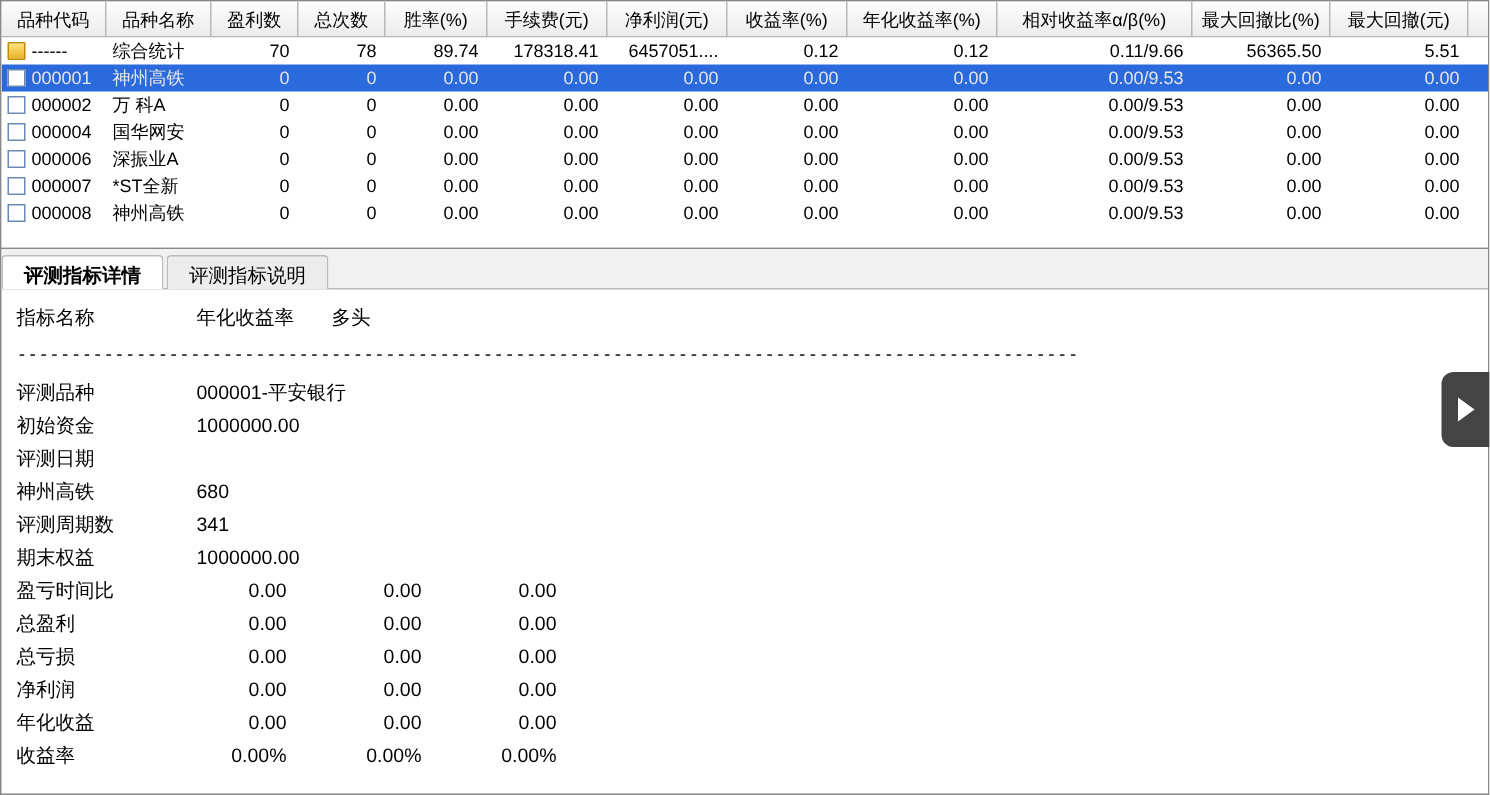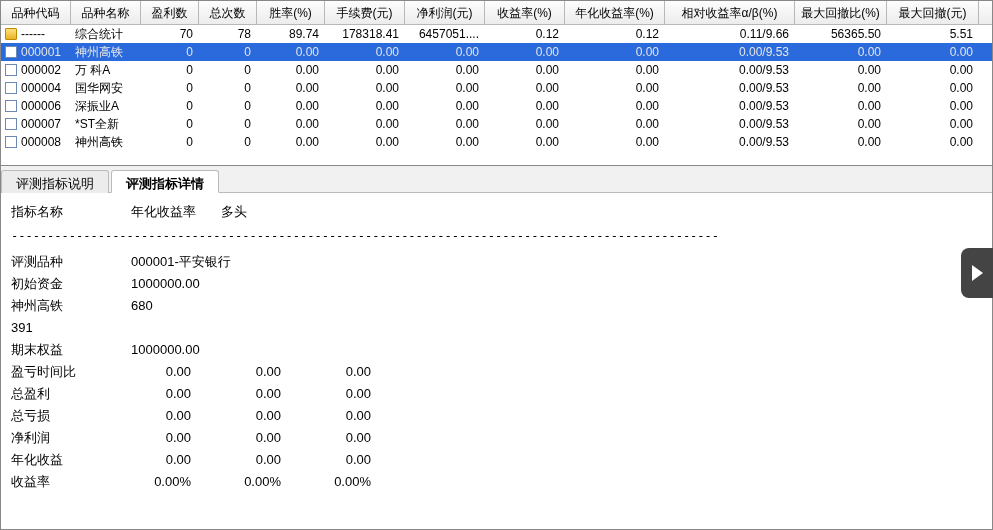--- a/index.html
+++ b/index.html
@@ -296,47 +296,49 @@
           <div class="cell c8">0.00</div>
           <div class="cell c9">0.00/9.53</div>
           <div class="cell c10">0.00</div>
           <div class="cell c11">0.00</div>
         </div>
       </div>
   </div>
 
   <div class="bottom-panel">
     <div class="tabs">
+      <div class="tab active">评测指标详情</div>
       <div class="tab">评测指标说明</div>
-      <div class="tab active">评测指标详情</div>
     </div>
     <div class="detail-area">
       <div class="detail-head">
         <span class="dh0">指标名称</span>
         <span class="dh1">年化收益率</span>
         <span class="dh2">多头</span>
       </div>
       <div class="dashes">--------------------------------------------------------------------------------------------------</div>
 
       <div class="kv-row single">
         <span class="k">评测品种</span>
         <span class="v1">000001-平安银行</span>
       </div>
       <div class="kv-row single">
         <span class="k">初始资金</span>
         <span class="v1">1000000.00</span>
       </div>
       <div class="kv-row single">
+        <span class="k">评测日期</span>
       </div>
       <div class="kv-row single">
         <span class="k">神州高铁</span>
         <span class="v1">680</span>
       </div>
       <div class="kv-row single">
-        <span class="v1">391</span>
+        <span class="k">评测周期数</span>
+        <span class="v1">341</span>
       </div>
       <div class="kv-row single">
         <span class="k">期末权益</span>
         <span class="v1">1000000.00</span>
       </div>
 
       <div class="kv-row">
         <span class="k">盈亏时间比</span>
         <span class="v2">0.00</span>
         <span class="v3">0.00</span>

